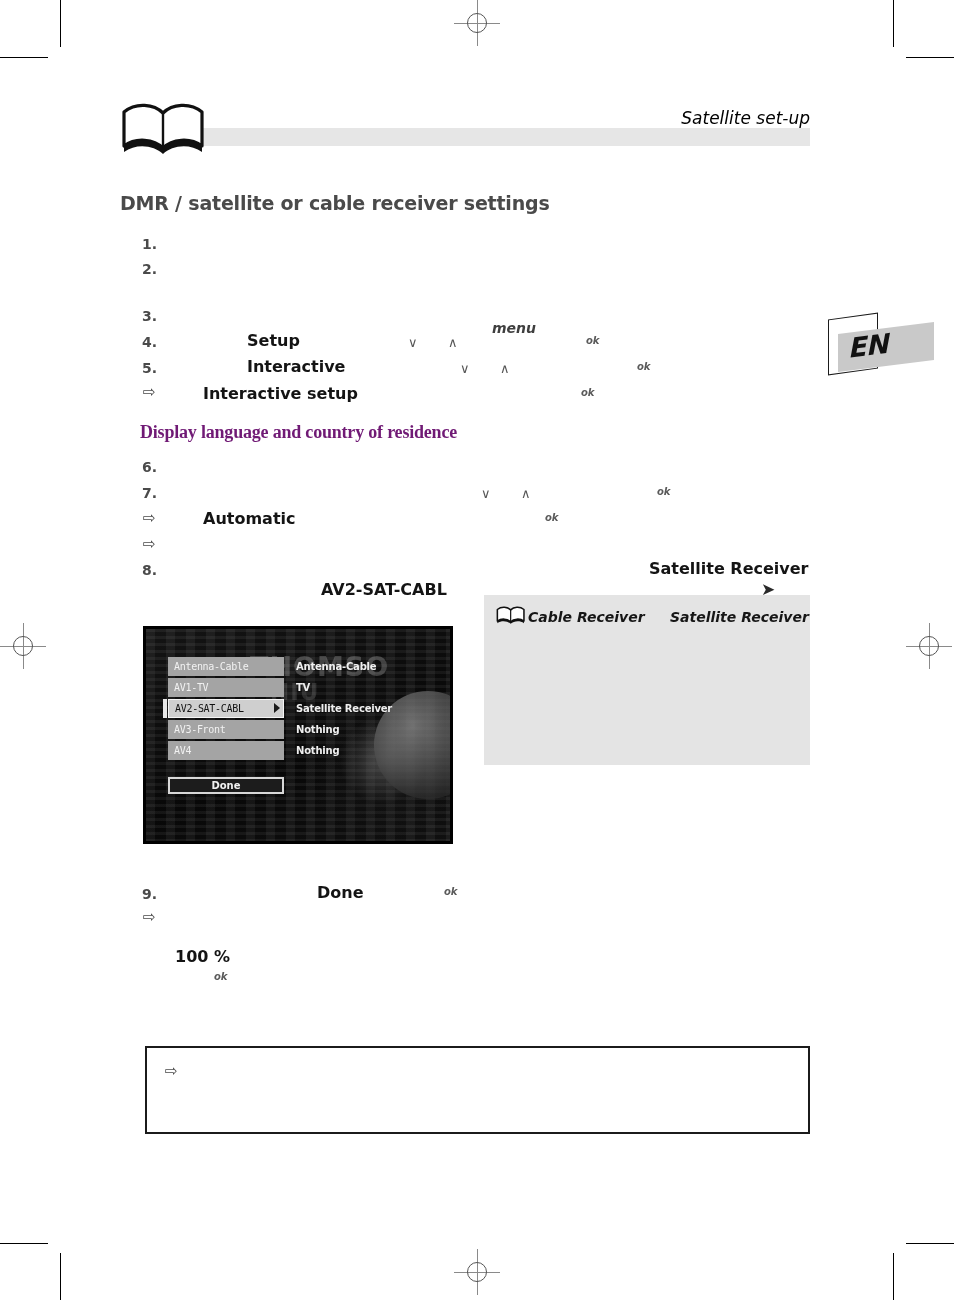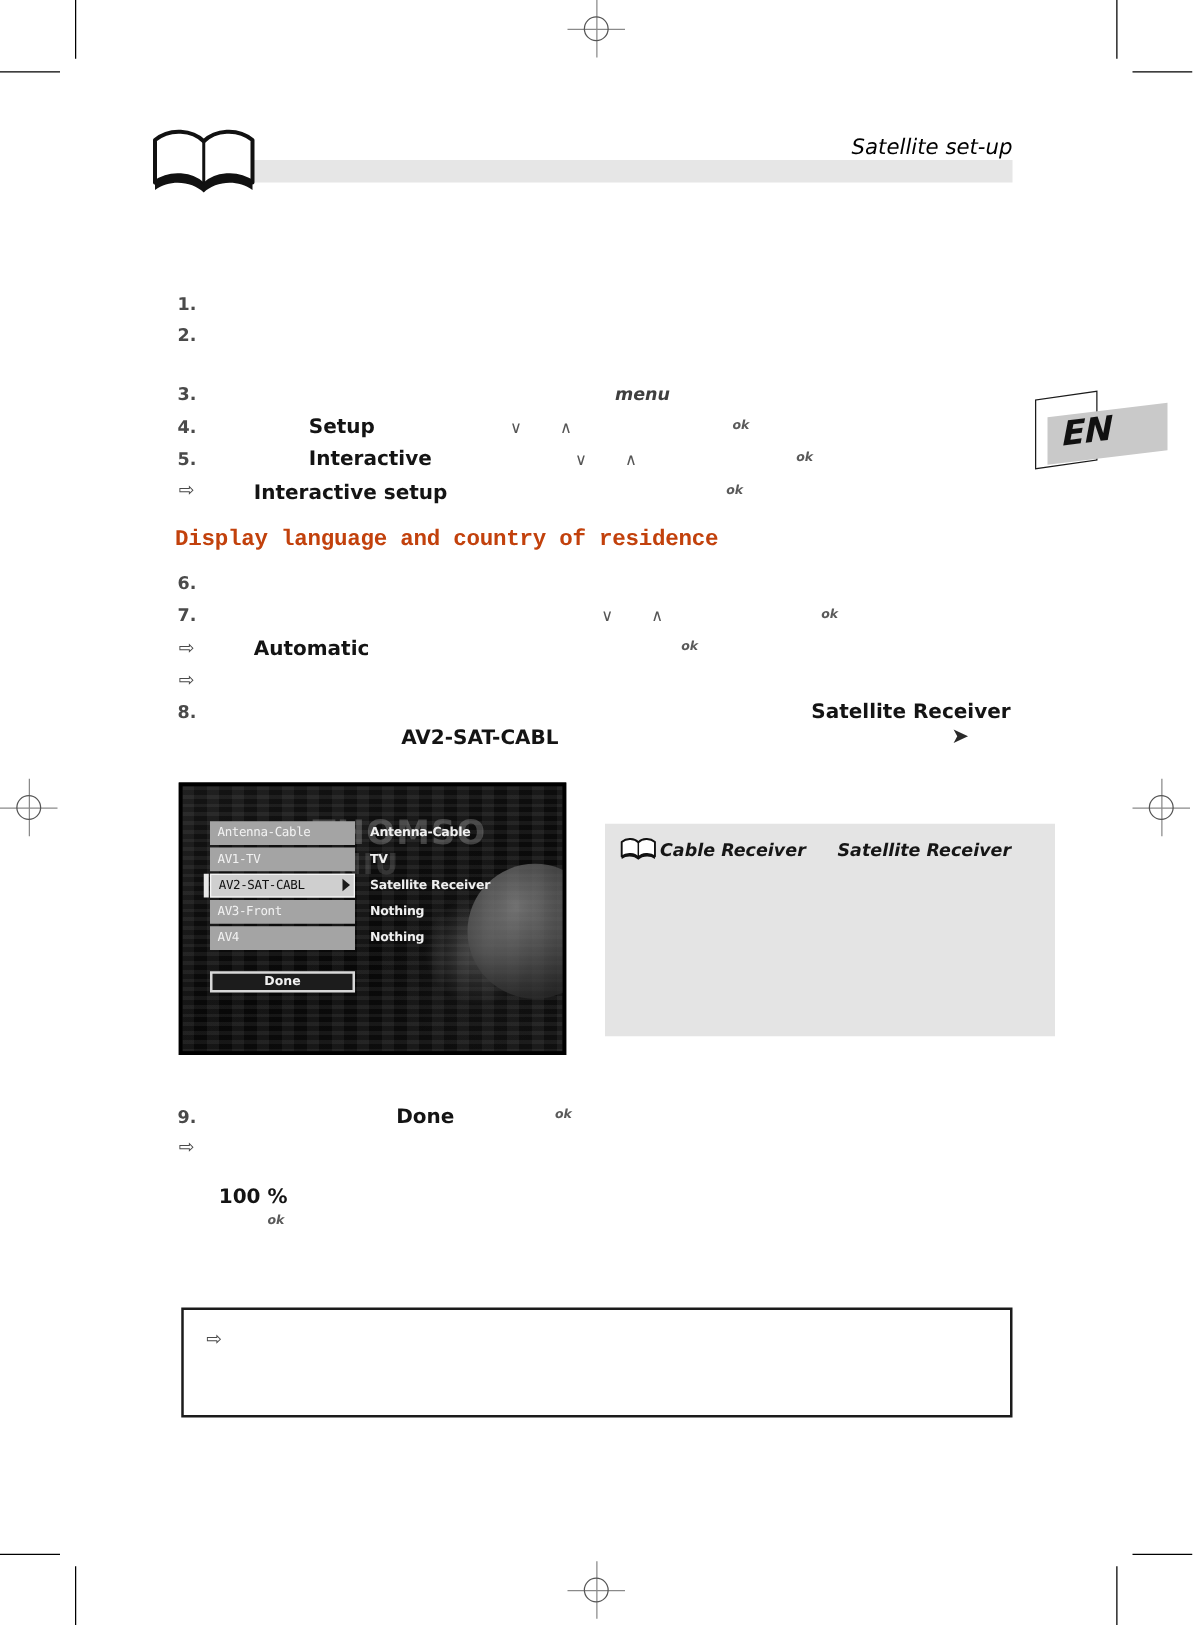--- a/index.html
+++ b/index.html
@@ -116,25 +116,25 @@
     font-family: "DejaVu Sans", sans-serif;
     font-weight: bold;
     font-size: 19px;
     letter-spacing: -0.2px;
     color: #4a4a4a;
     white-space: nowrap;
   }
   .h-sub {
     position: absolute;
     left: 140px; top: 422px;
-    font-family: Liberation Mono, monospace;
+    font-family: Liberation Serif, serif;
     font-weight: bold;
     font-size: 18px;
     letter-spacing: -0.2px;
-    color: #c2410c;
+    color: #701a75;
     white-space: nowrap;
   }
 
   
   .step-num {
     position: absolute;
     font-family: "DejaVu Sans", sans-serif;
     font-weight: bold;
     font-size: 14px;
     color: #4a4a4a;
@@ -164,20 +164,21 @@
     white-space: nowrap;
   }
   .menukey {
     position: absolute;
     font-family: "DejaVu Sans", sans-serif;
     font-weight: bold;
     font-style: italic;
     font-size: 14px;
     color: #3f3f3f;
     white-space: nowrap;
+    margin-top: 12px;
   }
   .chev {
     position: absolute;
     font-family: "DejaVu Sans", sans-serif;
     font-size: 13px;
     color: #565656;
     line-height: 1;
   }
   .chev-right {
     position: absolute;
@@ -304,22 +305,22 @@
     font-family: "DejaVu Sans", sans-serif;
     font-weight: bold;
     font-size: 10px;
     line-height: 13px;
     text-align: center;
   }
 
   
   .note {
     position: absolute;
-    left: 484px; top: 659px;
-    width: 360px; height: 170px;
+    left: 484px; top: 595px;
+    width: 326px; height: 170px;
     background: #e4e4e4;
   }
   .note .book.note-icon { left: 12px; top: 10px; }
   .note-text {
     position: absolute;
     left: 44px; top: 14px;
     font-family: "DejaVu Sans", sans-serif;
     font-weight: bold;
     font-style: italic;
     font-size: 14px;
@@ -401,20 +402,21 @@
     <path d="M4 46 C16 37, 34 39, 43 48 C52 39, 70 37, 82 46 L82 52 C70 43, 52 45, 43 54 C34 45, 16 43, 4 52 Z" fill="#111111"></path>
   </svg>
   <div class="header-title">Satellite set-up</div>
 
   <div class="lang-tab">
     <div class="corner"></div>
     <div class="plate"></div>
     <div class="plate-label">EN</div>
   </div>
 
+  <div class="h-main">DMR / satellite or cable receiver settings</div>
   <div class="h-sub">Display language and country of residence</div>
 
   <div class="step-num" style="left:142px; top:236px;">1.</div>
   <div class="step-num" style="left:142px; top:261px;">2.</div>
 
   <div class="step-num" style="left:142px; top:308px;">3.</div>
   <div class="menukey" style="left:492px; top:308px;">menu</div>
 
   <div class="step-num" style="left:142px; top:334px;">4.</div>
   <div class="kw" style="left:247px; top:331px;">Setup</div>

